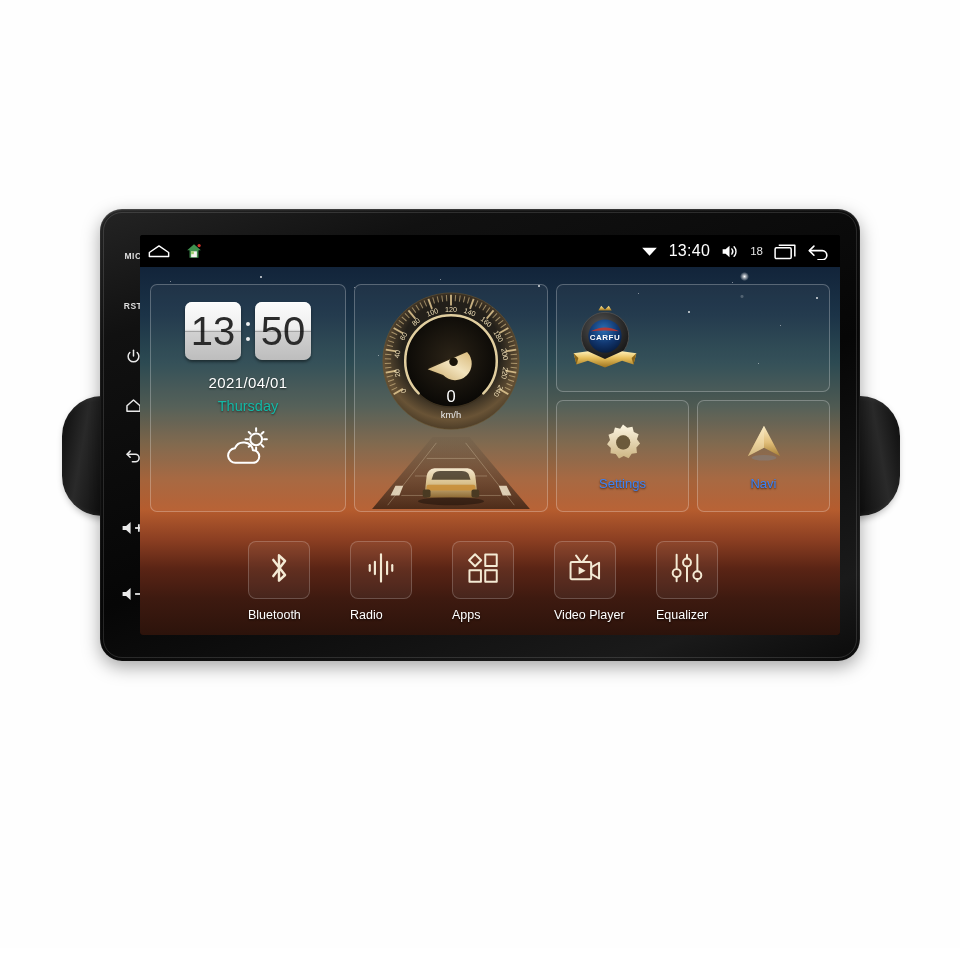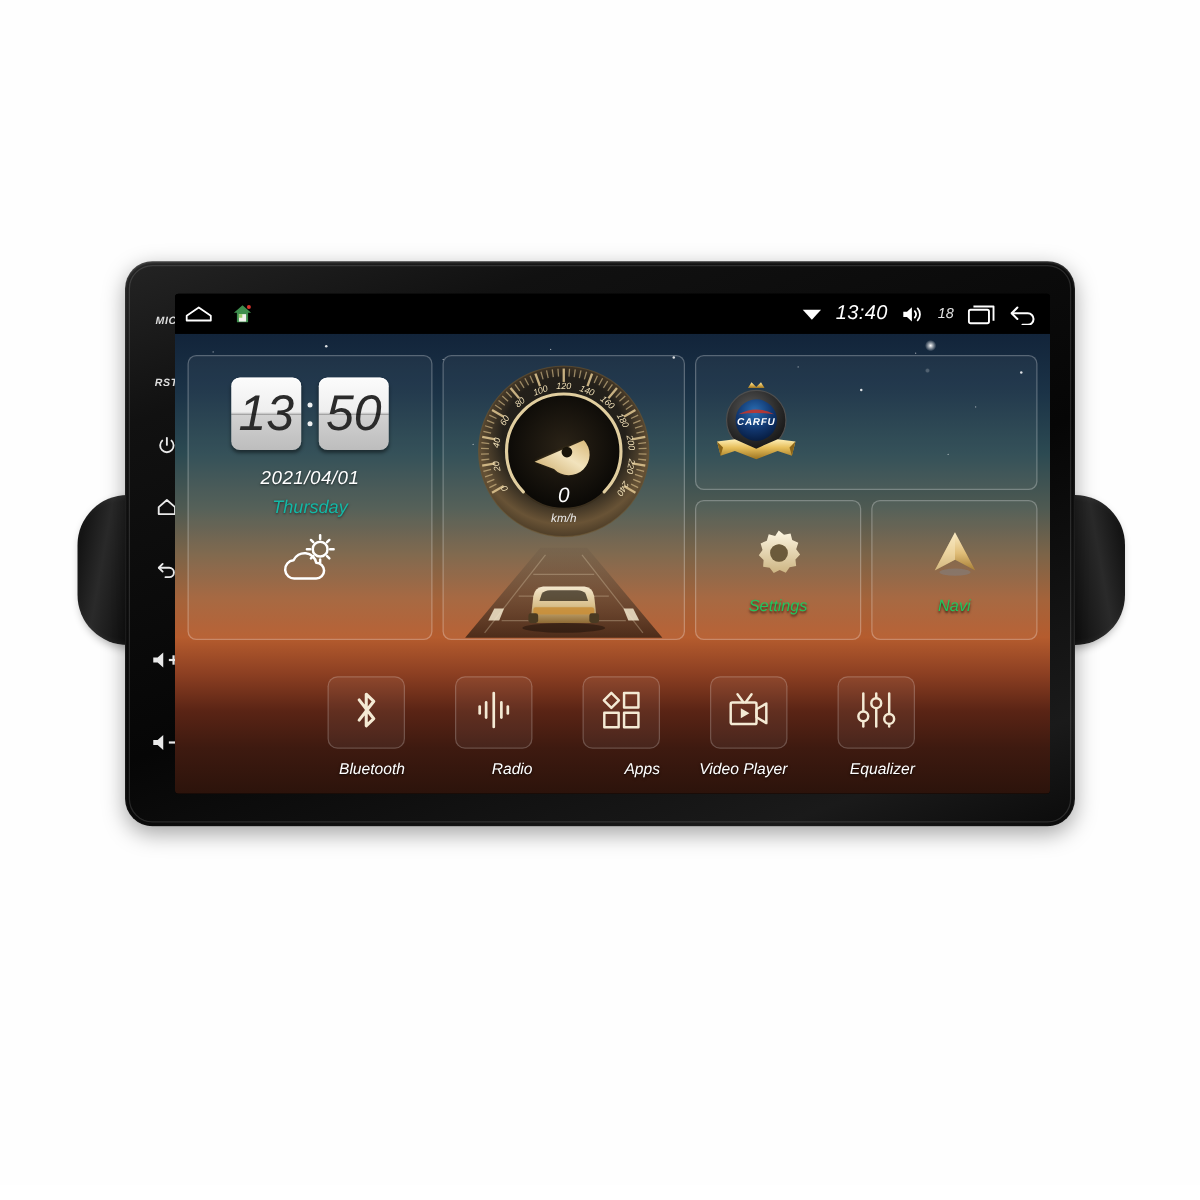--- a/index.html
+++ b/index.html
@@ -3,21 +3,21 @@
 <meta charset="utf-8">
 <style>
   * { box-sizing: border-box; margin: 0; padding: 0; }
   html, body {
     width: 960px; height: 960px;
     background: #ffffff;
     font-family: "Liberation Sans", sans-serif;
     overflow: hidden;
   }
 
-  #stage { position: relative; width: 960px; height: 948px; background: #fefefe; font-style: italic; }
+  #stage { position: relative; width: 960px; height: 948px; background: #fefefe; }
 
   
   .bracket {
     position: absolute;
     background: linear-gradient(100deg, #0a0a0a 0%, #2a2a2a 35%, #111 70%, #000 100%);
     z-index: 1;
   }
   .bracket-left {
     left: 62px; top: 396px; width: 62px; height: 120px;
     border-radius: 40px 14px 14px 40px;
@@ -157,29 +157,29 @@
   }
   #music-artist { color: #e6e6e6; font-size: 11.5px; margin-top: 7px; text-shadow: 0 1px 2px rgba(0,0,0,.7); }
   #music-ctrls { display: flex; align-items: center; justify-content: space-between; margin-top: 9px; padding-right: 6px; }
   #music-ctrls > div { cursor: pointer; }
 
   #tiles-row { flex: 1; display: flex; gap: 8px; }
   .tile {
     flex: 1; display: flex; flex-direction: column;
     align-items: center; justify-content: center; gap: 9px;
   }
-  .tile .tlabel { color: #22c55e; font-size: 13px; text-shadow: 0 1px 2px rgba(0,0,0,.7); }
+  .tile .tlabel { color: #3b82f6; font-size: 13px; text-shadow: 0 1px 2px rgba(0,0,0,.7); }
 
   
   #dock {
     position: absolute; left: 0; bottom: 0; width: 100%; height: 102px;
     display: flex; align-items: flex-start; justify-content: center; gap: 26px;
     padding-top: 8px; z-index: 5;
   }
-  .dock-item { width: 76px; display: flex; flex-direction: column; align-items: flex-end; }
+  .dock-item { width: 76px; display: flex; flex-direction: column; align-items: flex-start; }
   .dock-box {
     width: 62px; height: 58px; border-radius: 8px;
     border: 1px solid rgba(255,255,255,.20);
     background: rgba(255,255,255,.05);
     display: flex; align-items: center; justify-content: center;
   }
   .dock-label {
     color: #fff; font-size: 12.5px; margin-top: 9px;
     text-shadow: 0 1px 2px rgba(0,0,0,.75); white-space: nowrap;
   }

